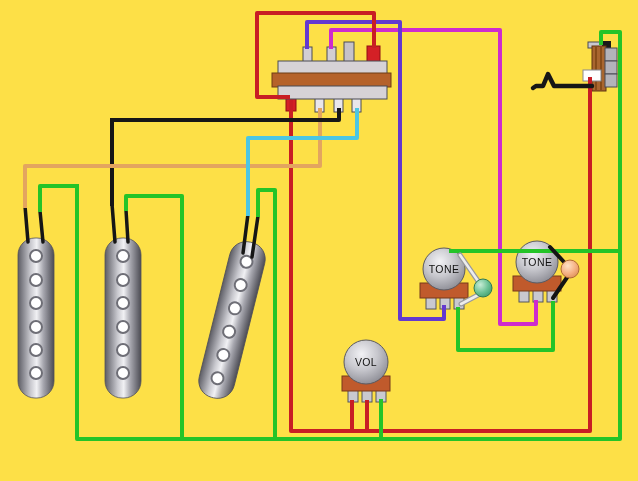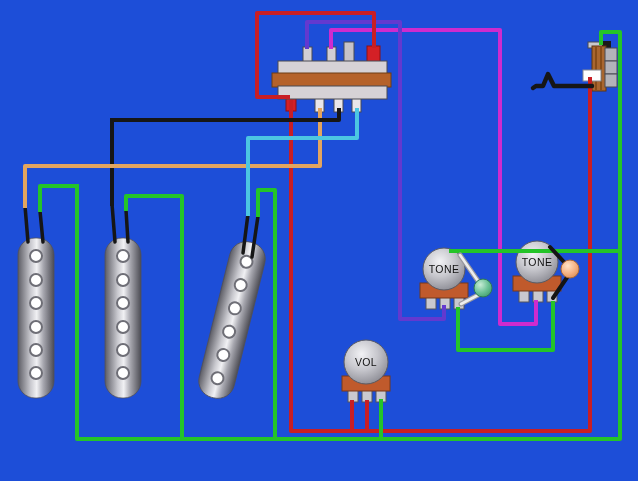--- a/index.html
+++ b/index.html
@@ -1,16 +1,16 @@
 <!DOCTYPE html>
 <html><head>
 <meta charset="utf-8">
 <style>
   html,body{margin:0;padding:0;background:#fdf7f7;}
-  .stage{position:relative;width:638px;height:481px;background:#1d4ed8;overflow:hidden;
+  .stage{position:relative;width:638px;height:481px;background:#fde047;overflow:hidden;
          font-family:"Liberation Sans", sans-serif;}
   svg{display:block}
   text.potlabel{font-family:"Liberation Sans", sans-serif;font-size:10.5px;fill:#111;
       letter-spacing:.4px;text-anchor:middle;}
   .wire{fill:none;stroke-linejoin:round;}
 </style>
 </head>
 <body>
 
 <div class="stage">

